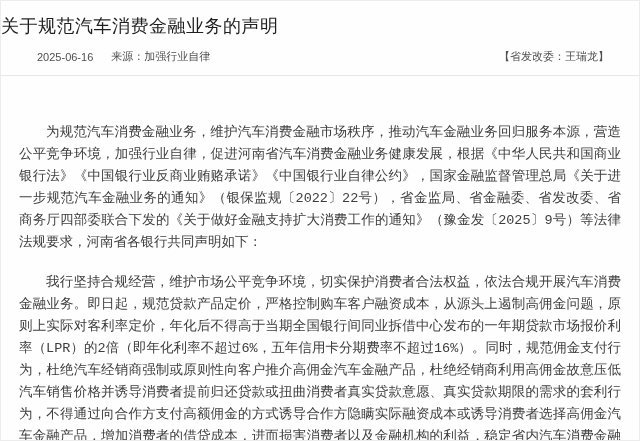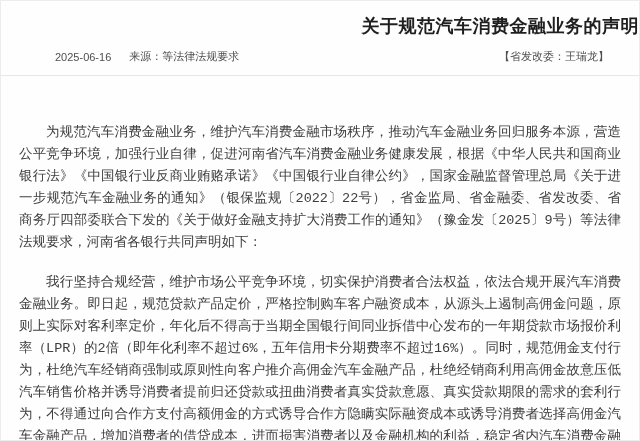--- a/index.html
+++ b/index.html
@@ -16,31 +16,31 @@
     background: #fefefe;
     border: 1px solid #ececec;
     overflow: hidden;
     box-sizing: content-box;
   }
   .article-header {
     padding-top: 13px;
   }
   .page-title {
     margin: 0 0 11px 0;
-    text-align: right;
+    text-align: left;
     font-size: 18px;
     line-height: 24px;
-    font-weight: bold;
+    font-weight: normal;
     color: #1f1f1f;
     letter-spacing: 0.5px;
   }
   .meta-row {
     display: flex;
     align-items: center;
-    padding: 0 30px 0 54px;
+    padding: 0 30px 0 36px;
     font-size: 11px;
     color: #4f4f4f;
   }
   .meta-date {
     margin-right: 18px;
   }
   .meta-editor {
     margin-left: auto;
     color: #4f4f4f;
   }
@@ -64,21 +64,21 @@
   }
 </style>
 </head>
 <body>
 
 <div class="page">
   <header class="article-header">
     <h1 class="page-title">关于规范汽车消费金融业务的声明</h1>
     <div class="meta-row">
       <span class="meta-date">2025-06-16</span>
-      <span class="meta-source">来源：等法律法规要求</span>
+      <span class="meta-source">来源：加强行业自律</span>
       <span class="meta-editor">【省发改委：王瑞龙】</span>
     </div>
     <hr class="divider">
   </header>
 
   <main class="article-body">
     <p>为规范汽车消费金融业务，维护汽车消费金融市场秩序，推动汽车金融业务回归服务本源，营造公平竞争环境，加强行业自律，促进河南省汽车消费金融业务健康发展，根据《中华人民共和国商业银行法》《中国银行业反商业贿赂承诺》《中国银行业自律公约》，国家金融监督管理总局《关于进一步规范汽车金融业务的通知》（银保监规〔2022〕22号），省金监局、省金融委、省发改委、省商务厅四部委联合下发的《关于做好金融支持扩大消费工作的通知》（豫金发〔2025〕9号）等法律法规要求，河南省各银行共同声明如下：</p>
     <p>我行坚持合规经营，维护市场公平竞争环境，切实保护消费者合法权益，依法合规开展汽车消费金融业务。即日起，规范贷款产品定价，严格控制购车客户融资成本，从源头上遏制高佣金问题，原则上实际对客利率定价，年化后不得高于当期全国银行间同业拆借中心发布的一年期贷款市场报价利率（LPR）的2倍（即年化利率不超过6%，五年信用卡分期费率不超过16%）。同时，规范佣金支付行为，杜绝汽车经销商强制或原则性向客户推介高佣金汽车金融产品，杜绝经销商利用高佣金故意压低汽车销售价格并诱导消费者提前归还贷款或扭曲消费者真实贷款意愿、真实贷款期限的需求的套利行为，不得通过向合作方支付高额佣金的方式诱导合作方隐瞒实际融资成本或诱导消费者选择高佣金汽车金融产品，增加消费者的借贷成本，进而损害消费者以及金融机构的利益，稳定省内汽车消费金融市场，促进汽车消费提升。</p>
 
   </main>

